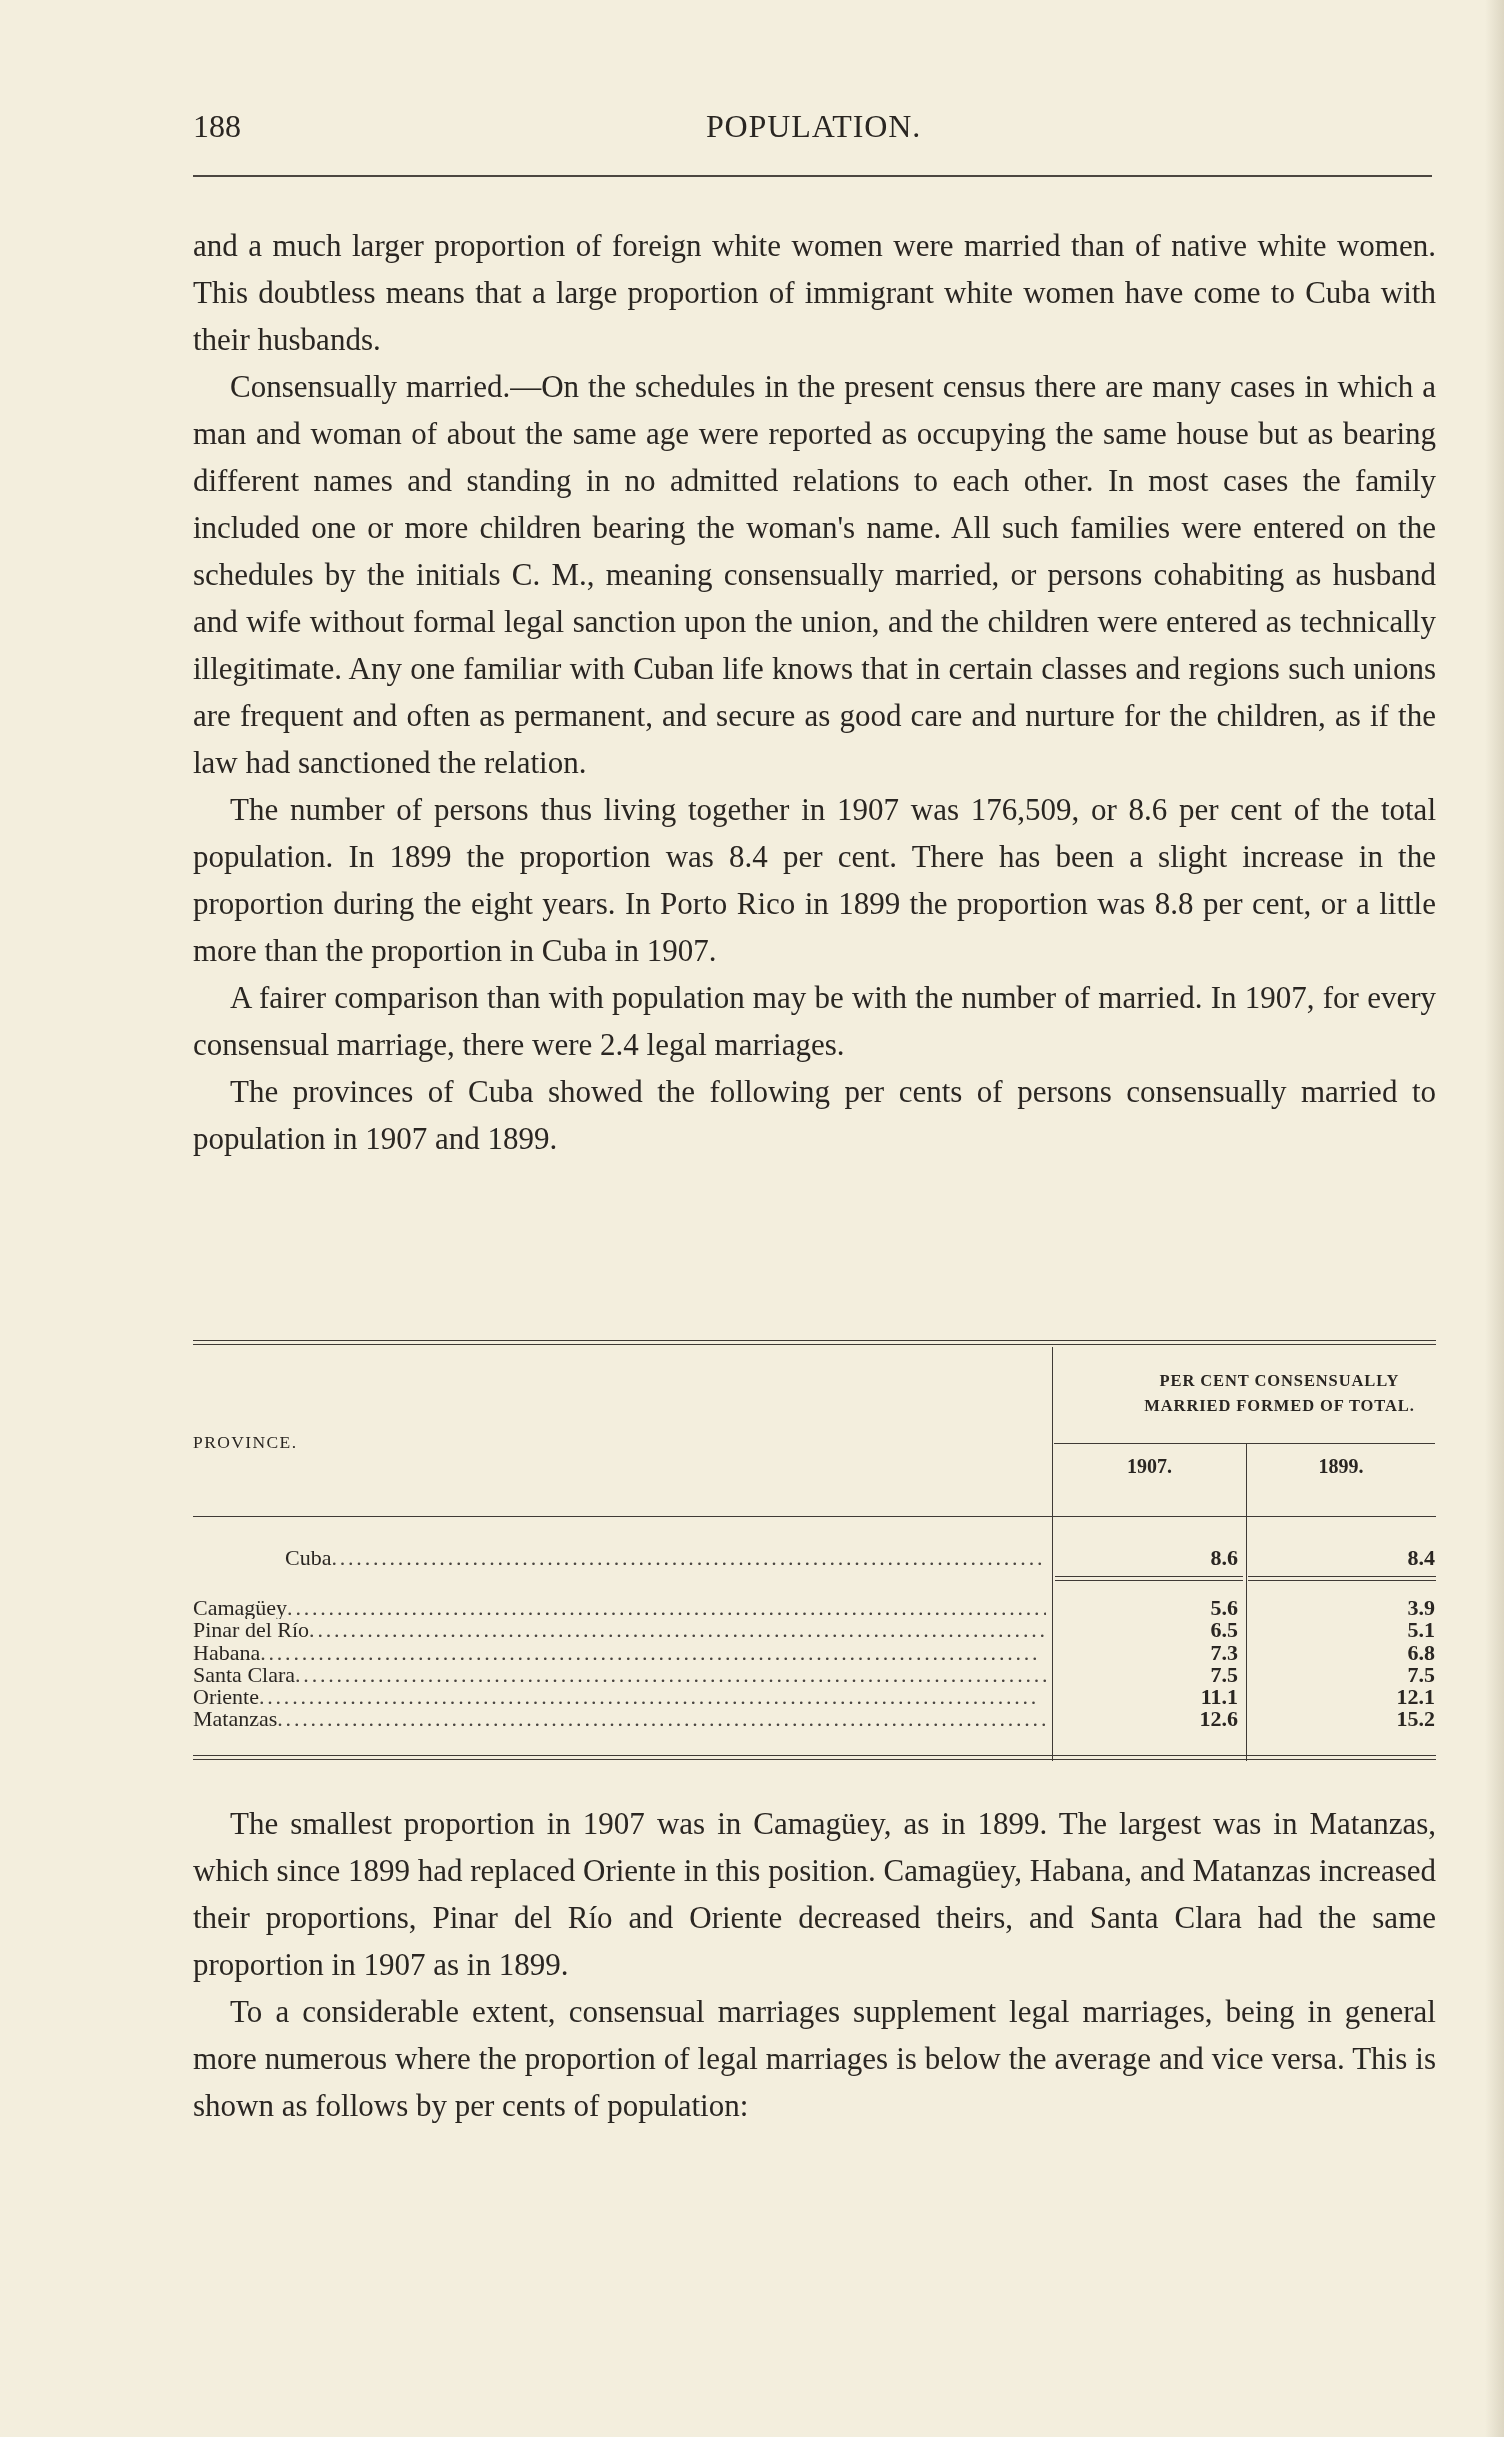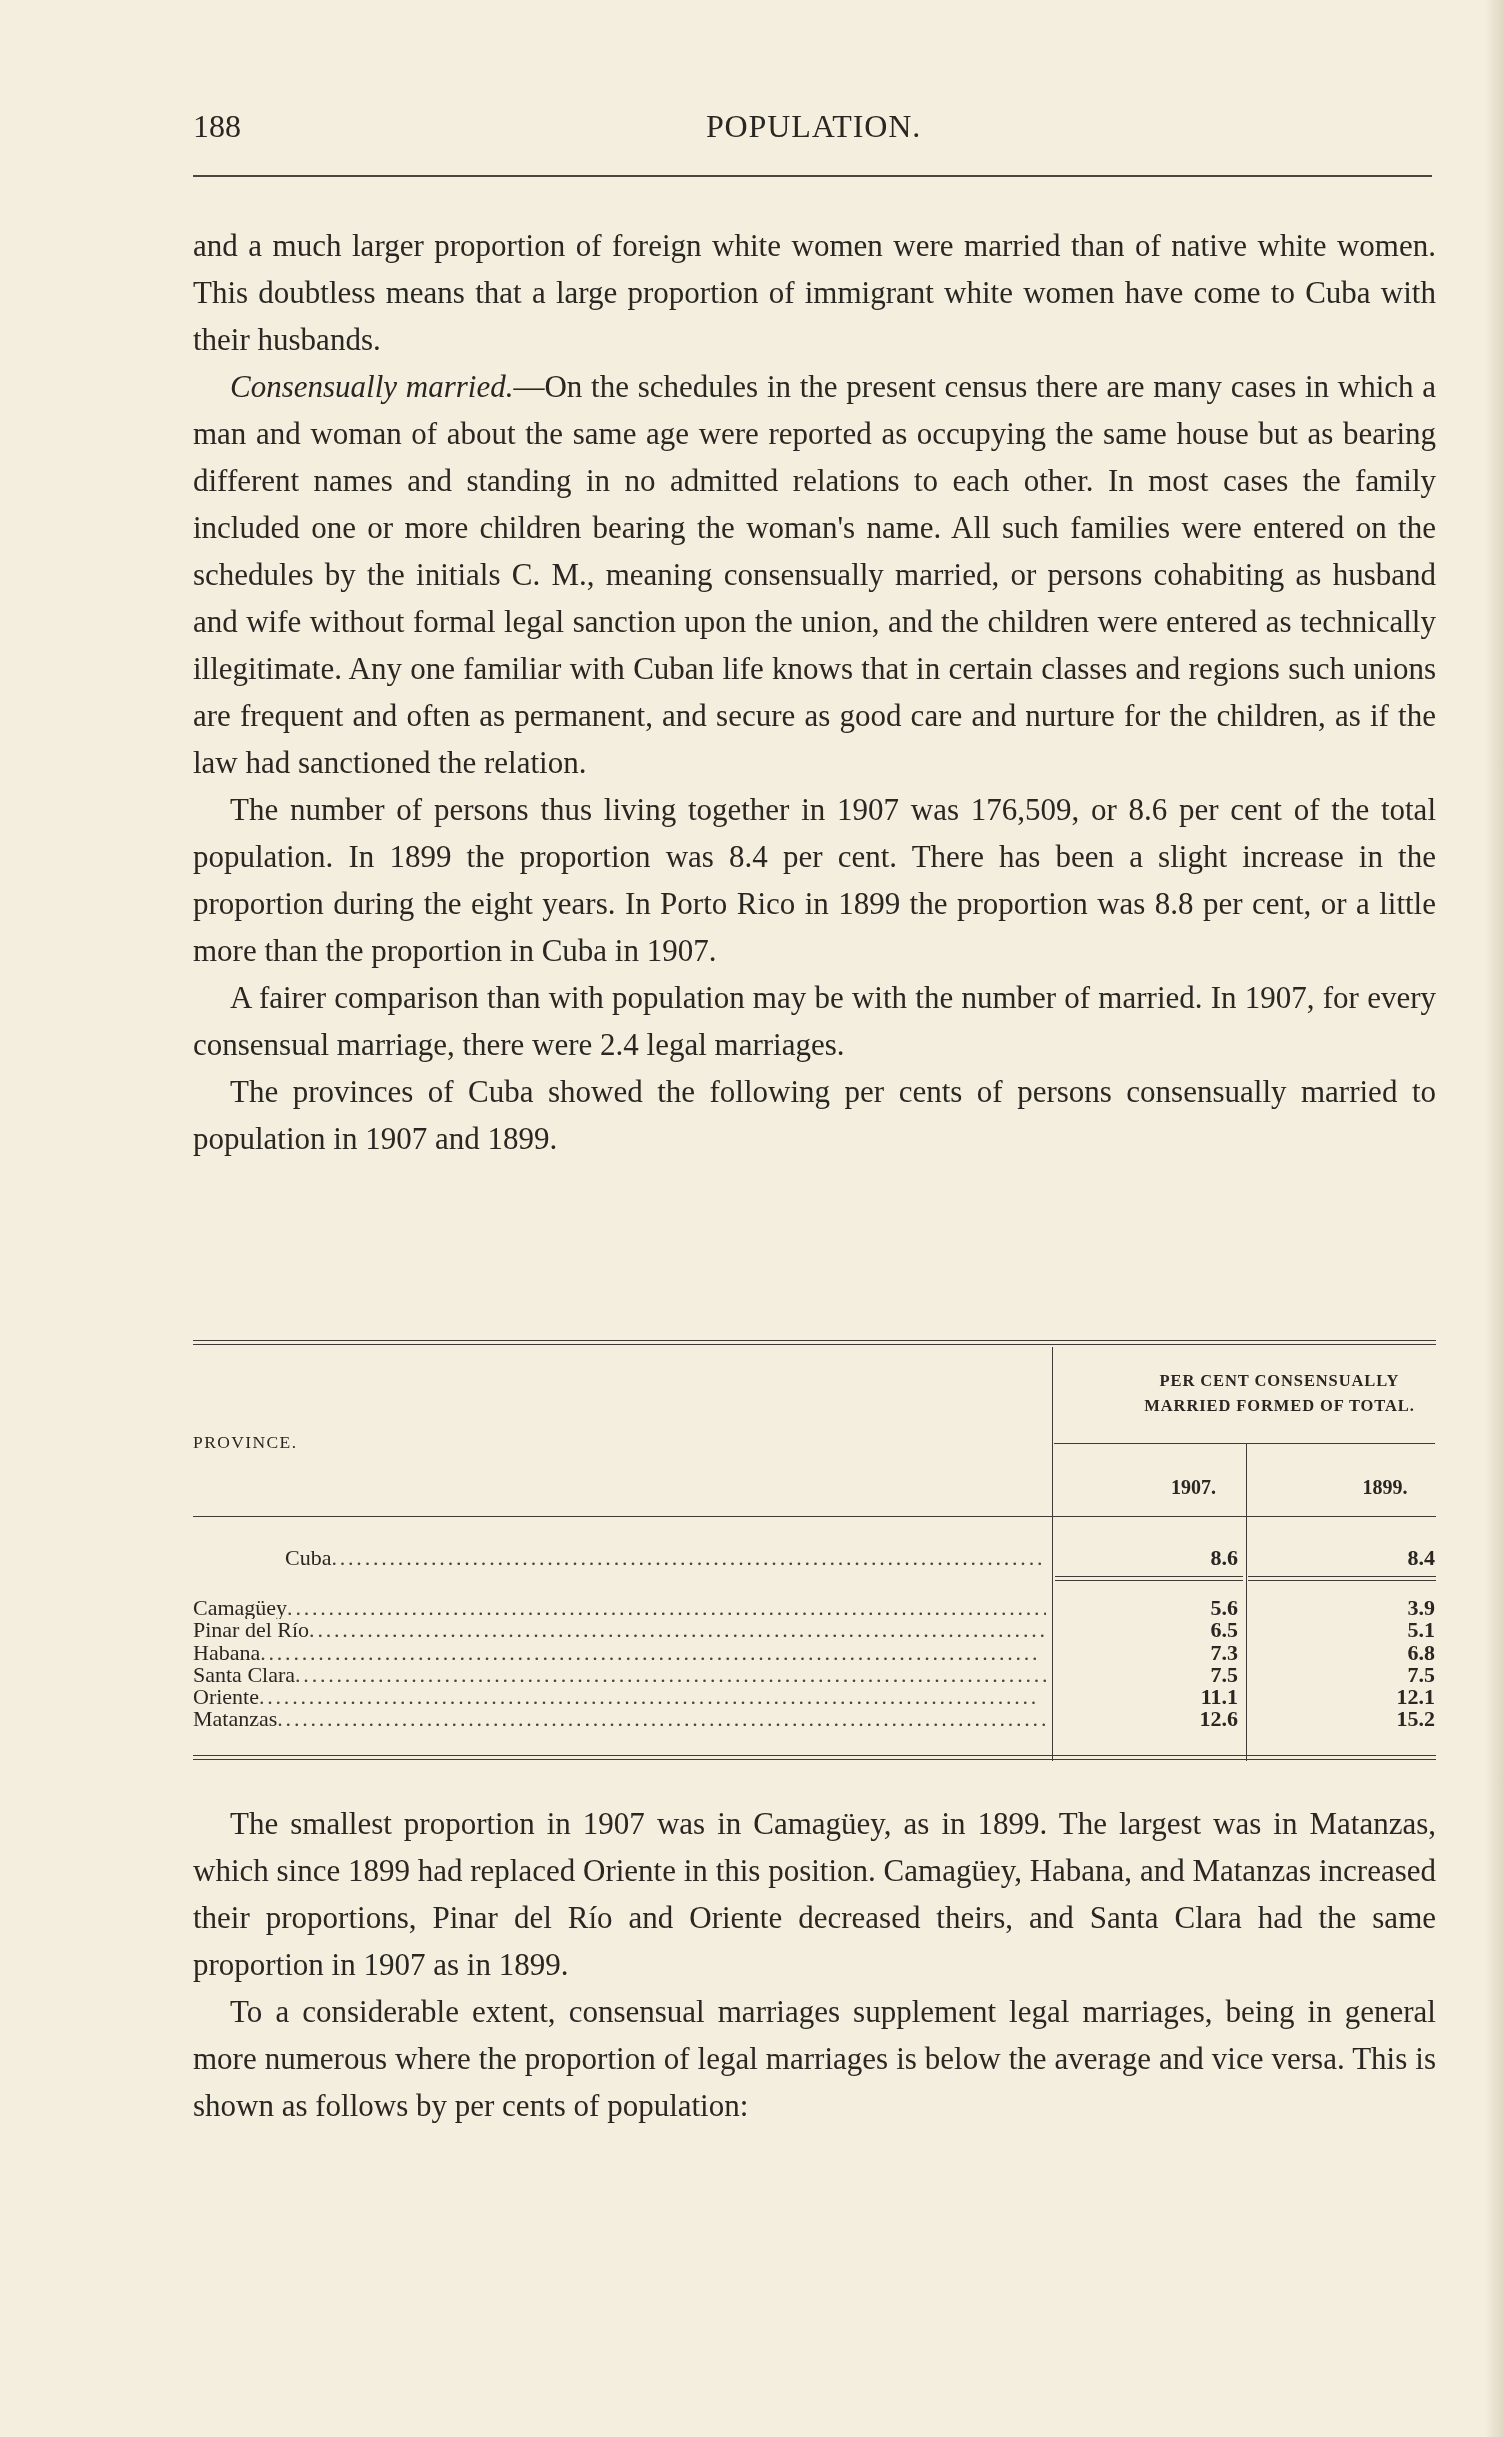--- a/index.html
+++ b/index.html
@@ -61,21 +61,20 @@
     }
     .body-text p {
       margin: 0;
       text-indent: 37px;
     }
     .body-text p.noindent {
       text-indent: 0;
       margin-top: 12px;
     }
     .body-text .italic-lead {
-      font-style: italic;
     }
     #text-top { top: 210px; }
     #text-bottom { top: 1800px; }
 
     
     .stat-table {
       position: absolute;
       left: 193px;
       top: 1340px;
       width: 1243px;
@@ -114,25 +113,24 @@
       top: 27.6px;
       text-align: center;
       font-size: 16.5px;
       line-height: 25px;
       letter-spacing: 0.9px;
       font-weight: bold;
       padding-left: 35px;
     }
     .th-year {
       position: absolute;
-      top: 136px;
+      top: 115px;
       text-align: center;
       font-size: 20px;
       font-weight: bold;
-      padding-left: 44px;
     }
     .row {
       position: absolute;
       left: 0;
       width: 1243px;
       height: 22px;
       font-size: 22px;
       line-height: 22px;
     }
     .row .label {

